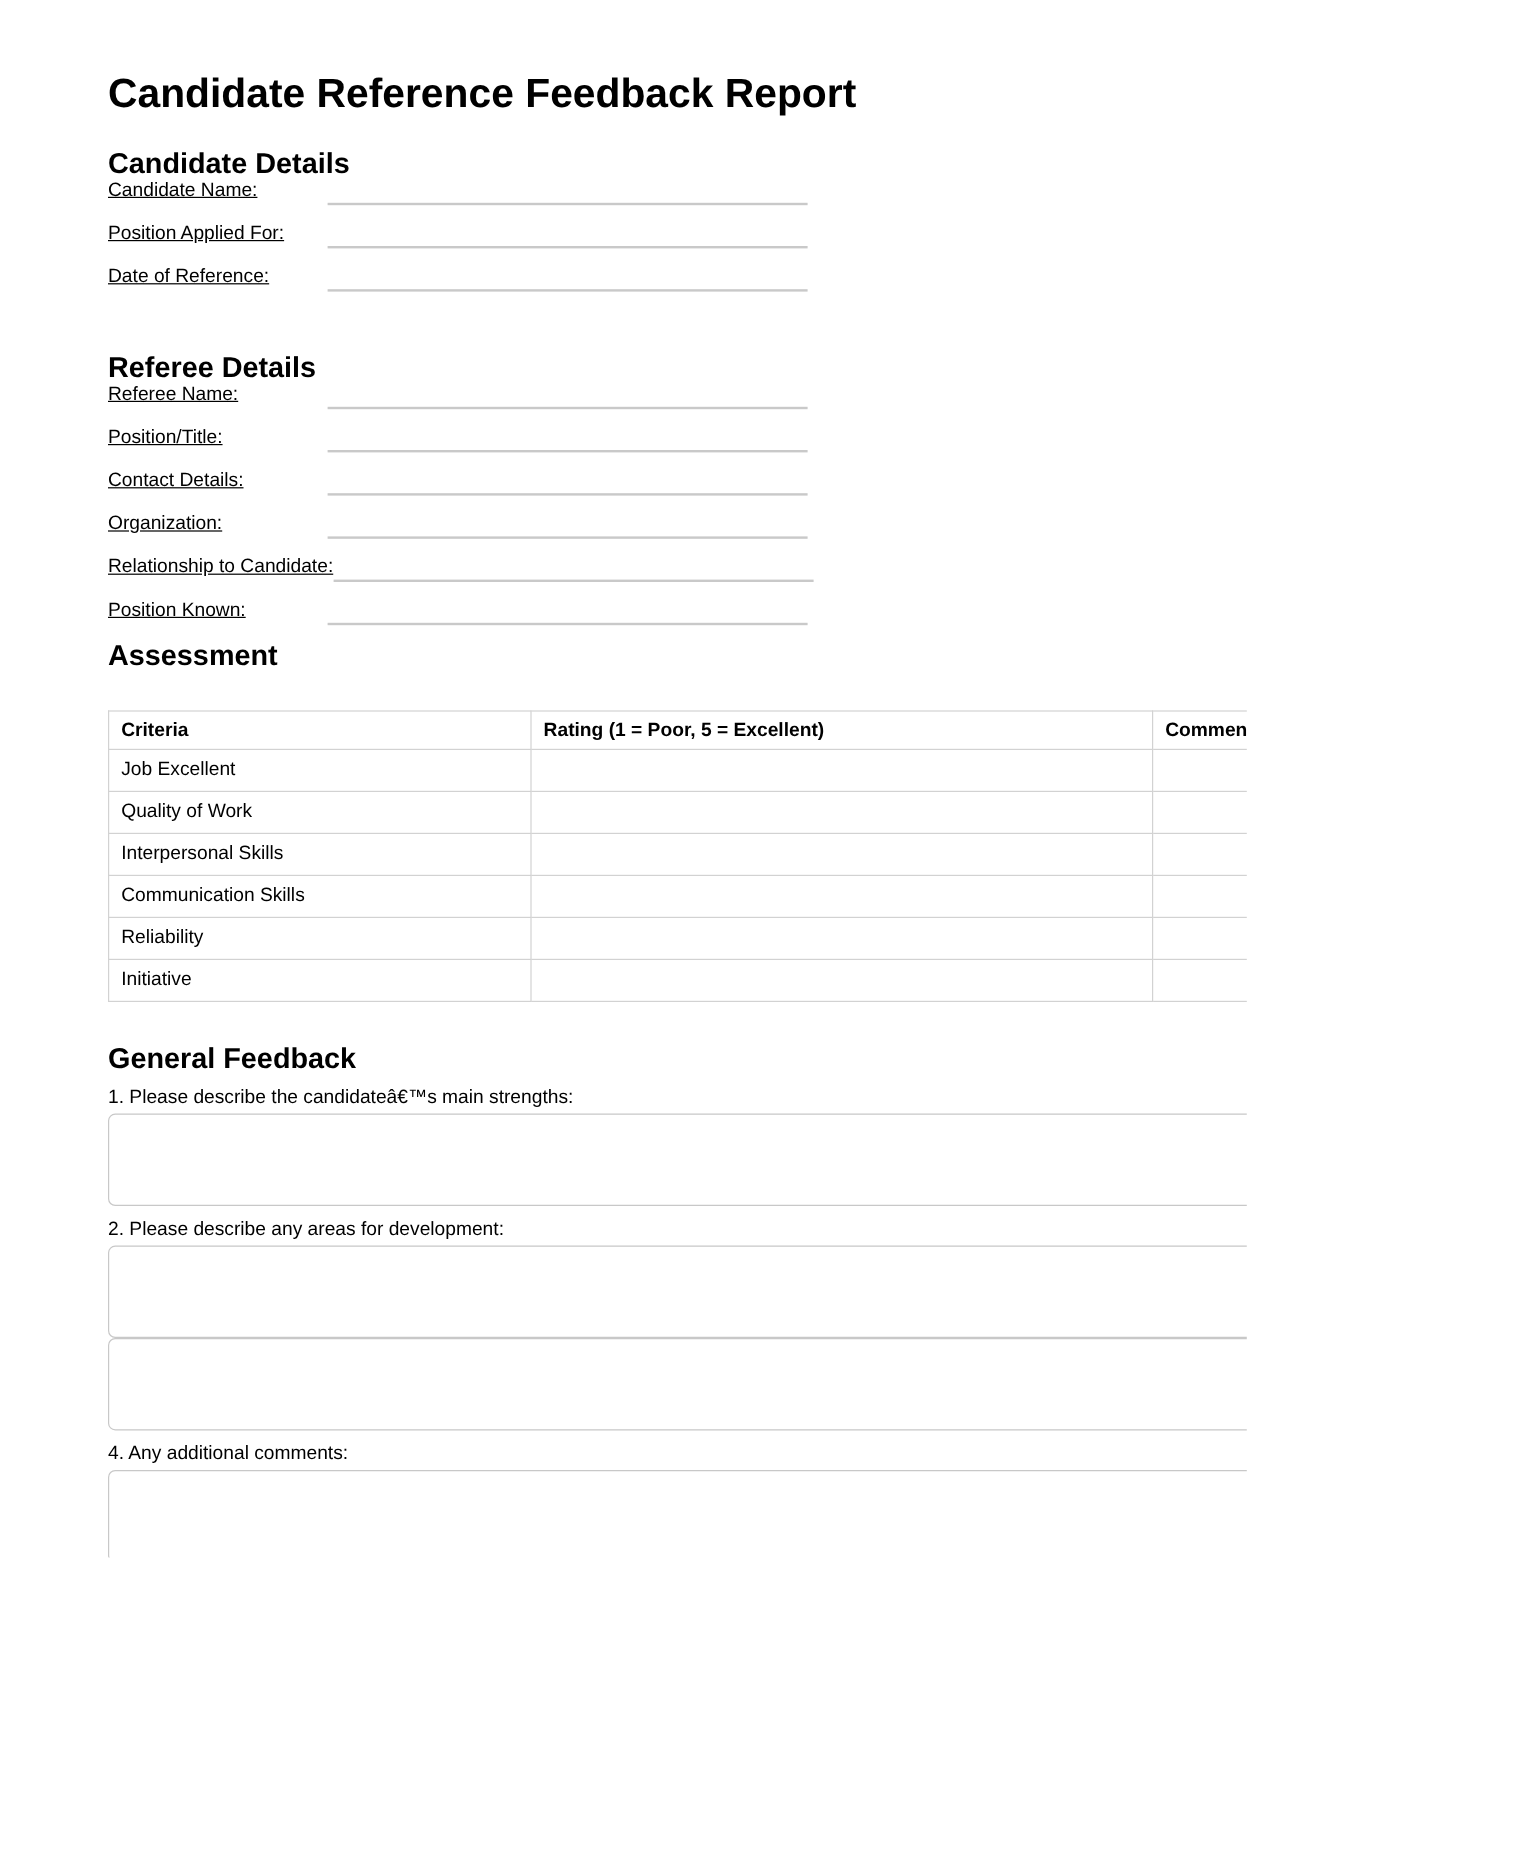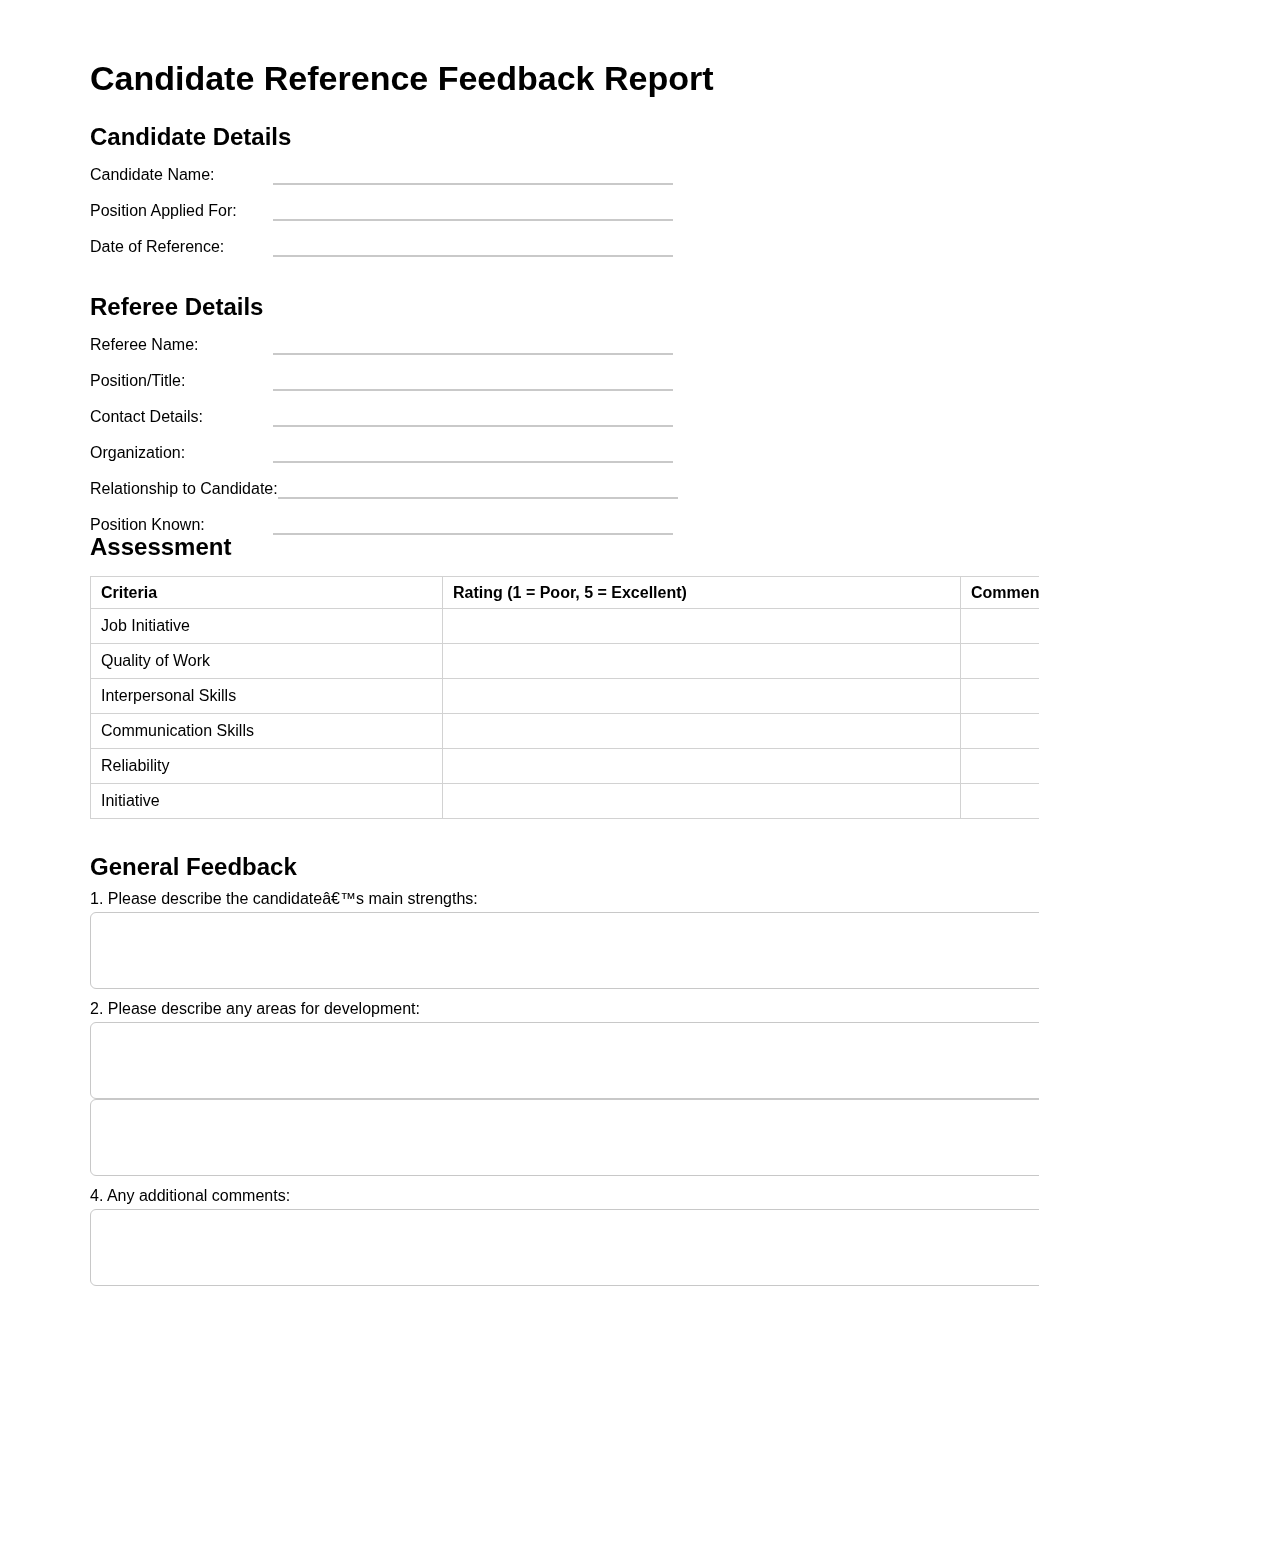--- a/index.html
+++ b/index.html
@@ -32,21 +32,22 @@
   }
   h2.mt-candidate { margin-top: 30px; }
   h2.mt-referee   { margin-top: 38px; }
   h2.mt-assessment{ }
   h2.mt-general   { margin-top: 36px; }
 
   .field-rows { }
   .field-row {
     display: flex;
     height: 36px;
-    align-items: flex-end;
+    align-items: flex-start;
+    text-decoration: underline;
   }
   .field-label {
     min-width: 183px;
     font-size: 16px;
     line-height: 19px;
     padding-bottom: 1px;
     white-space: nowrap;
   }
   .field-line {
     width: 400px;
@@ -55,21 +56,21 @@
     border-bottom: 2px solid #c9c9c9;
     background: transparent;
     font-size: 16px;
     font-family: inherit;
     border-radius: 0;
     outline: none;
     padding: 0 2px;
   }
 
   table.assessment-table {
-    margin-top: 17px;
+    margin-top: 33px;
     width: 1085px;
     border-collapse: collapse;
     table-layout: fixed;
   }
   table.assessment-table th,
   table.assessment-table td {
     border: 1px solid #d2d2d2;
     font-size: 16px;
     text-align: left;
     padding: 0 0 0 10px;
@@ -163,21 +164,21 @@
       </colgroup>
       <thead>
         <tr>
           <th>Criteria</th>
           <th>Rating (1 = Poor, 5 = Excellent)</th>
           <th>Comments</th>
         </tr>
       </thead>
       <tbody>
         <tr>
-          <td>Job Initiative</td>
+          <td>Job Excellent</td>
           <td></td>
           <td></td>
         </tr>
         <tr>
           <td>Quality of Work</td>
           <td></td>
           <td></td>
         </tr>
         <tr>
           <td>Interpersonal Skills</td>

